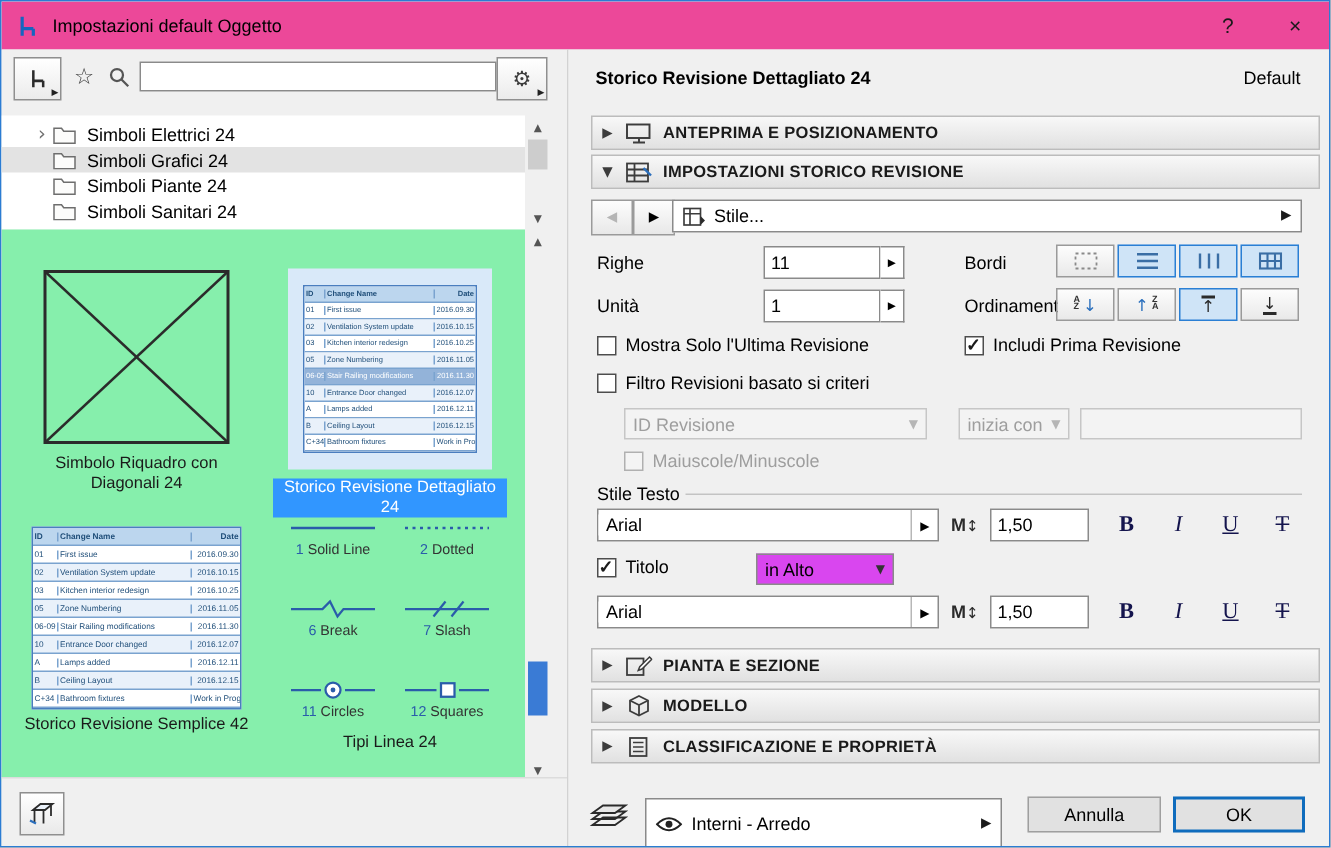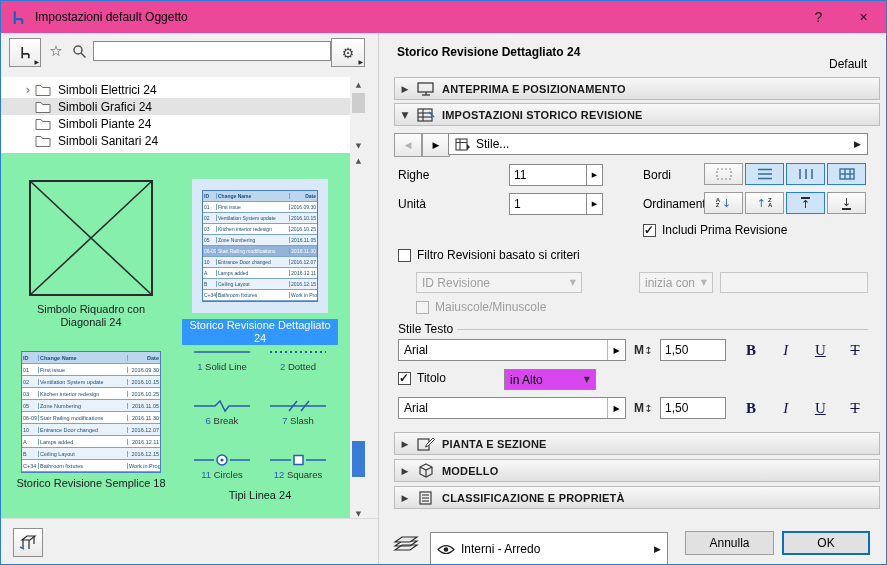--- a/index.html
+++ b/index.html
@@ -55,21 +55,21 @@
   .lsample{position:absolute;width:62px;display:flex;flex-direction:column;align-items:center;}
   .ls-label{margin-top:2px;font-size:9.5px;color:#333;white-space:nowrap;}
   .ls-num{color:#2a5caa;}
   .bottombar{position:absolute;left:0;bottom:0;width:377px;height:45px;background:#f0f0f0;border-top:1px solid #dcdcdc;}
   .bbtn{position:absolute;left:12px;top:9px;width:28px;height:27px;border:1px solid #8f8f8f;
     background:linear-gradient(#ffffff,#e9e9e9);display:flex;align-items:center;justify-content:center;}
 
   
   .right{position:absolute;left:378px;top:32px;width:509px;height:533px;background:#f0f0f0;}
   .panel-title{position:absolute;left:18px;top:12px;font-weight:bold;font-size:12px;}
-  .default-label{position:absolute;right:21px;top:24px;font-size:12px;}
+  .default-label{position:absolute;right:21px;top:12px;font-size:12px;}
   .secbar{position:absolute;left:15px;width:474px;height:21px;border:1px solid #bcbcbc;
     background:linear-gradient(#f8f8f8,#e1e1e1);display:flex;align-items:center;padding:0 5px;gap:7px;}
   .sec-tri{font-size:9px;color:#3c3c3c;width:10px;text-align:center;}
   .sec-label{font-weight:bold;font-size:11px;color:#1a1a1a;letter-spacing:0.2px;}
   .lbl{position:absolute;font-size:12px;}
   .navbtn{position:absolute;width:26px;height:22px;border:1px solid #9a9a9a;background:linear-gradient(#fdfdfd,#e8e8e8);
     display:flex;align-items:center;justify-content:center;font-size:9px;}
   .navbtn.dis{color:#b5b5b5;}
   .stilefield{position:absolute;left:69px;width:420px;height:22px;border:1px solid #8a8a8a;background:#fff;
     display:flex;align-items:center;padding:0 6px;gap:6px;box-sizing:border-box;}
@@ -305,21 +305,21 @@
                 <span class="mtc c-name">Ceiling Layout</span>
                 <span class="mtc c-date">2016.12.15</span>
               </div>
               <div class="mtr ">
                 <span class="mtc c-id">C+34</span>
                 <span class="mtc c-name">Bathroom fixtures</span>
                 <span class="mtc c-date">Work in Progress</span>
               </div>
             </div>
         </div>
-        <div class="cell-label" style="width:160px;">Storico Revisione Semplice 18</div>
+        <div class="cell-label" style="width:160px;">Storico Revisione Semplice 42</div>
       </div>
 
       <div class="abs" style="left:178px;top:180px;width:162px;height:170px;">
         <div class="lsample" style="left:12px;top:12px;">
           <svg width="56" height="14" viewBox="0 0 56 14">
               <line x1="0" y1="7" x2="56" y2="7" stroke="#2a5caa" stroke-width="1.6"></line>
             </svg>
           <div class="ls-label"><span class="ls-num">1</span> <span>Solid Line</span></div>
         </div>
         <div class="lsample" style="left:88px;top:12px;">
@@ -481,30 +481,34 @@
           </span>
       </div>
       <div class="togbtn on">
         <span class="t-top icon">↑</span>
       </div>
       <div class="togbtn">
         <span class="t-bottom icon">↓</span>
       </div>
     </div>
 
+    <div class="cbrow" style="left:19px;top:190px;">
+      <span class="cb"></span>
+      <span>Mostra Solo l'Ultima Revisione</span>
+    </div>
     <div class="cbrow" style="left:19px;top:215px;">
       <span class="cb"></span>
       <span>Filtro Revisioni basato si criteri</span>
     </div>
     <div class="cbrow" style="left:264px;top:190px;">
       <span class="cb checked"></span>
       <span>Includi Prima Revisione</span>
     </div>
 
-    <div class="combo dis" style="left:37px;top:239px;width:166px;">
+    <div class="combo dis" style="left:37px;top:239px;width:202px;">
       <span>ID Revisione</span>
       <span class="carr icon">▼</span>
     </div>
     <div class="combo dis" style="left:260px;top:239px;width:74px;">
       <span>inizia con</span>
       <span class="carr icon">▼</span>
     </div>
     <div class="combo dis" style="left:341px;top:239px;width:148px;">
       <span></span>
     </div>

